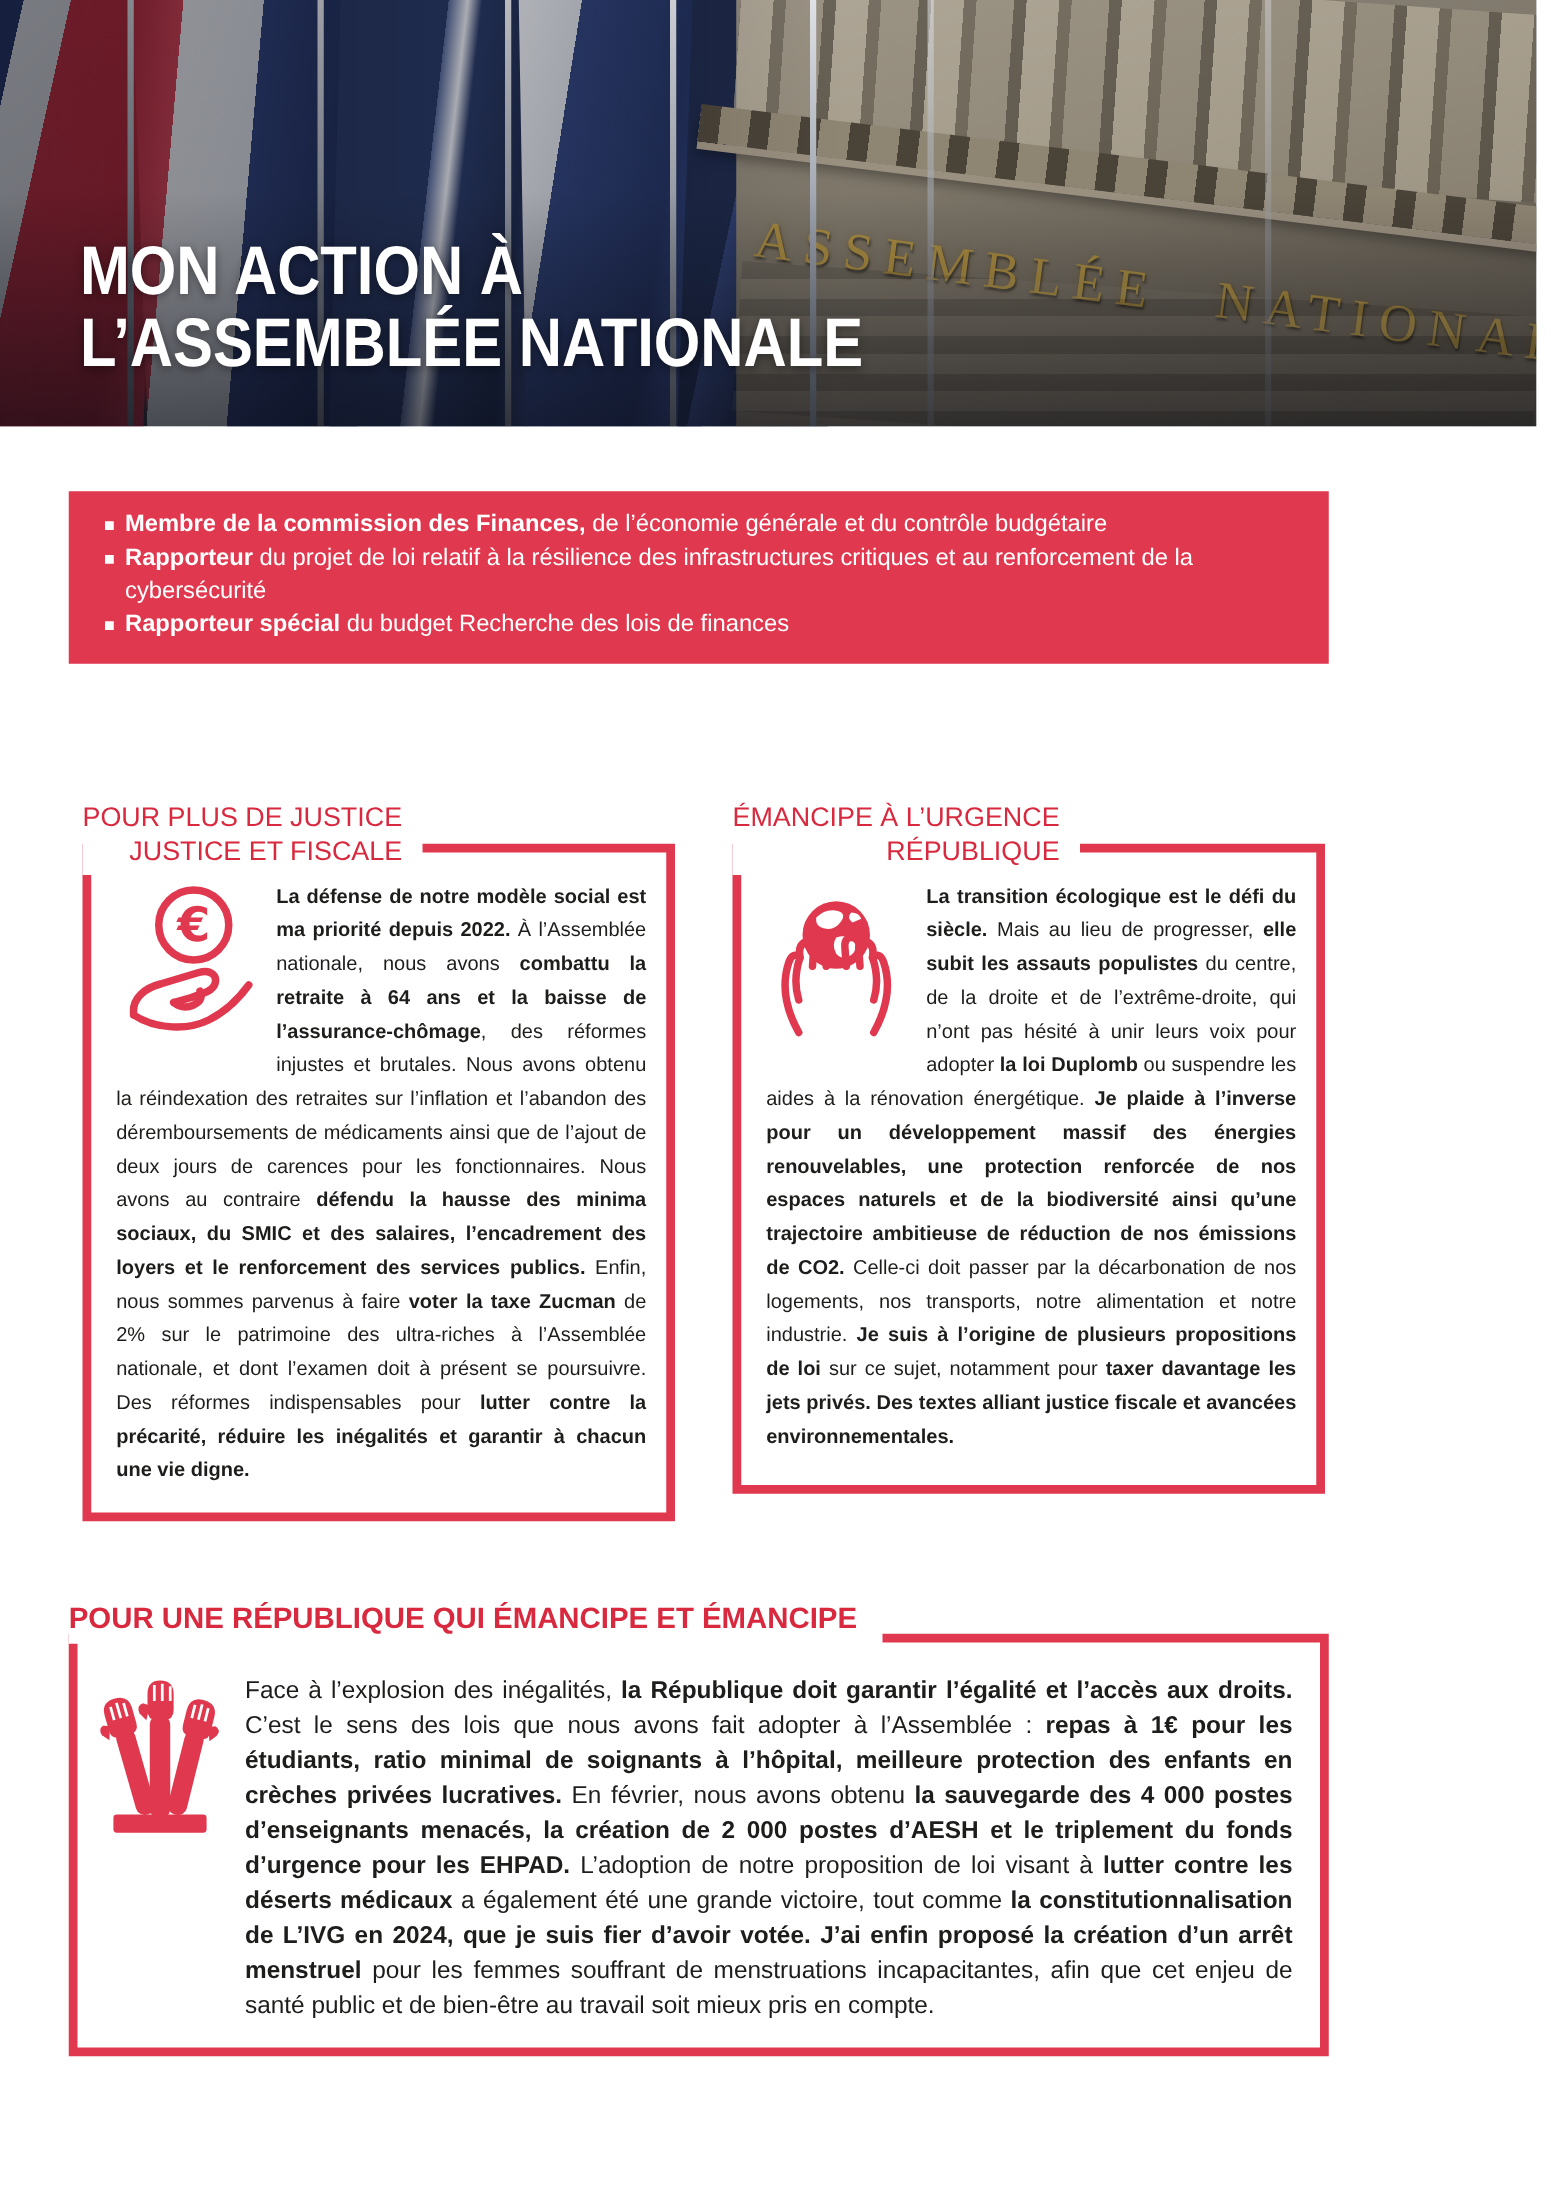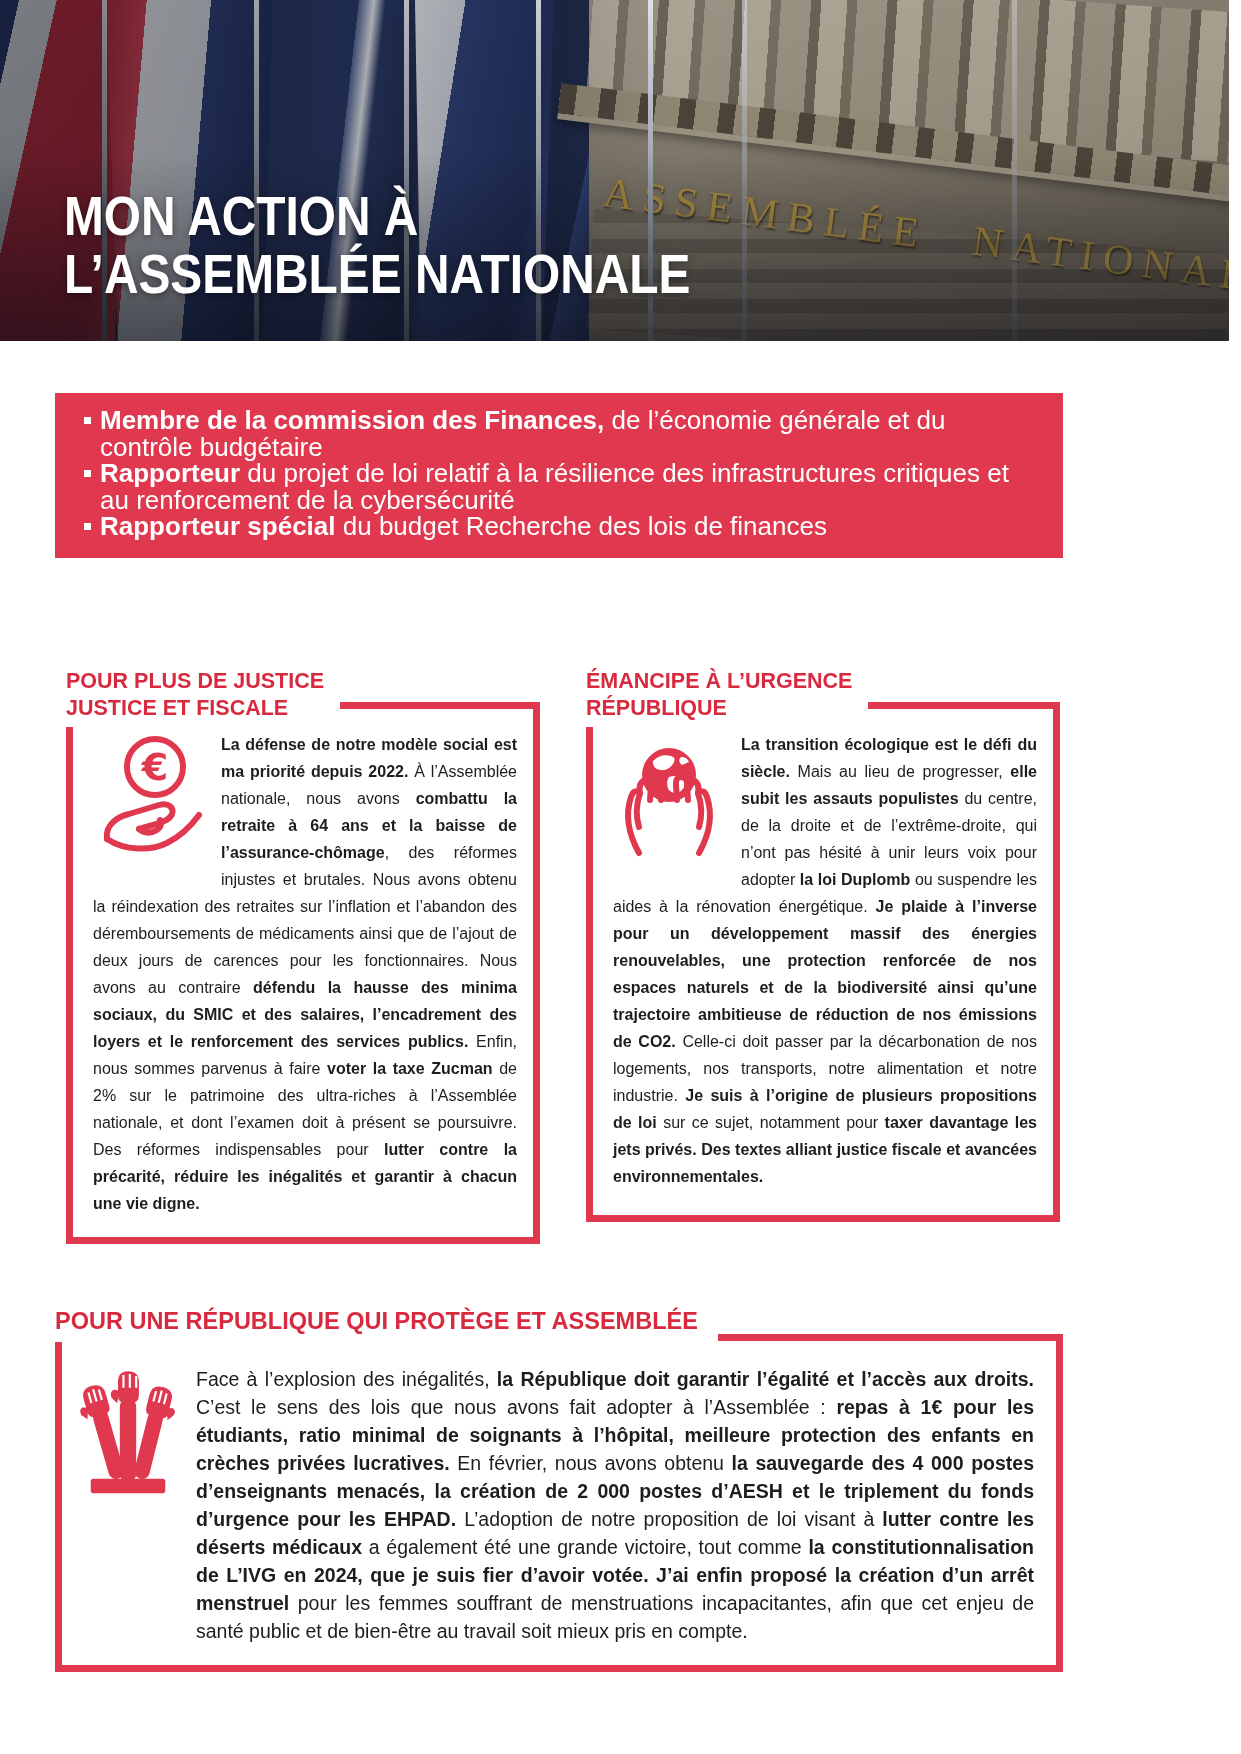--- a/index.html
+++ b/index.html
@@ -54,30 +54,30 @@
     font-weight:700;font-size:55px;line-height:58px;letter-spacing:0;
     transform:scaleX(.87);transform-origin:left bottom;text-shadow:0 2px 8px rgba(0,0,0,.4);}
 
   
   .resp{margin:52px 0 0 55px;width:1008px;}
   .resp-box{background:var(--red);padding:14px 26px 18px 24px;}
   .resp-head{background:#fff;width:fit-content;color:var(--red-deep);
     font-size:23px;font-weight:700;letter-spacing:2.6px;
     margin:-14px 0 12px -24px;padding:0 92px 10px 11px;white-space:nowrap;}
   .resp-list{list-style:none;}
-  .resp-list li{position:relative;padding-left:21px;color:#fff;font-size:26px;line-height:26.5px;}
+  .resp-list li{position:relative;padding-left:21px;color:#fff;font-size:19px;line-height:26.5px;}
   .resp-list li::before{content:"";position:absolute;left:5px;top:10px;width:7px;height:7px;background:#fff;}
 
   
   .cols{display:flex;gap:46px;margin:118px 0 0 66px;width:994px;}
   .col{width:474px;position:relative;padding-top:26px;}
   .panel{border:7px solid var(--red);min-height:520px;padding:22px 16px 20px 20px;background:#fff;}
   .col-head{position:absolute;top:-8px;left:0;z-index:2;background:#fff;
-    color:var(--red-deep);font-size:21.5px;font-weight:700;line-height:27px;
-    padding:0 16px 5px 0;white-space:pre-line;}
+    color:var(--red-deep);font-size:21.5px;font-weight:400;line-height:27px;
+    padding:0 16px 5px 0;white-space:pre-line;text-align:right;}
   .col-icon{float:left;width:112px;height:130px;margin:2px 16px 6px 0;}
   .col-text{font-size:16px;line-height:27px;text-align:justify;color:var(--ink);}
 
   
   .rep{position:relative;margin:76px 0 0 55px;width:1008px;padding-top:14px;}
   .rep-head{position:absolute;top:-12px;left:0;z-index:2;background:#fff;
     color:var(--red-deep);font-size:23.5px;font-weight:700;padding:0 20px 7px 0;white-space:nowrap;}
   .rep-panel{border:7px solid var(--red);background:#fff;display:flex;padding:24px 22px 20px 16px;}
   .rep-icon{width:110px;flex:0 0 110px;padding-top:4px;}
   .rep-text{flex:1;font-size:19.5px;line-height:28px;text-align:justify;color:var(--ink);padding-left:8px;}
@@ -163,21 +163,21 @@
           </g>
         </svg>
       </div>
       <div class="col-text"><b>La transition écologique est le défi du siècle.</b><span> Mais au lieu de progresser, </span><b>elle subit les assauts populistes</b><span> du centre, de la droite et de l’extrême-droite, qui n’ont pas hésité à unir leurs voix pour adopter </span><b>la loi Duplomb</b><span> ou suspendre les aides à la rénovation énergétique. </span><b>Je plaide à l’inverse pour un développement massif des énergies renouvelables, une protection renforcée de nos espaces naturels et de la biodiversité ainsi qu’une trajectoire ambitieuse de réduction de nos émissions de CO2.</b><span> Celle-ci doit passer par la décarbonation de nos logements, nos transports, notre alimentation et notre industrie. </span><b>Je suis à l’origine de plusieurs propositions de loi</b><span> sur ce sujet, notamment pour </span><b>taxer davantage les jets privés. Des textes alliant justice fiscale et avancées environnementales.</b></div>
     </div>
   </div>
 
 </div>
 
 <div class="rep">
-  <div class="rep-head">POUR UNE RÉPUBLIQUE QUI PROTÈGE ET ASSEMBLÉE</div>
+  <div class="rep-head">POUR UNE RÉPUBLIQUE QUI ÉMANCIPE ET ÉMANCIPE</div>
   <div class="rep-panel">
     <div class="rep-icon">
       <svg viewBox="0 0 110 140" width="100" height="132">
         <g fill="#E0384E">
           <g transform="rotate(-16 30 70)">
             <rect x="22" y="42" width="17" height="78" rx="8"></rect>
             <path d="M18 26 q0 -12 12 -12 q13 0 13 12 l0 14 q0 8 -8 8 l-9 0 q-8 0 -8 -8z"></path>
             <path d="M14 34 q-5 2 -3 8 l5 6 4 -12z"></path>
           </g>
           <g>

